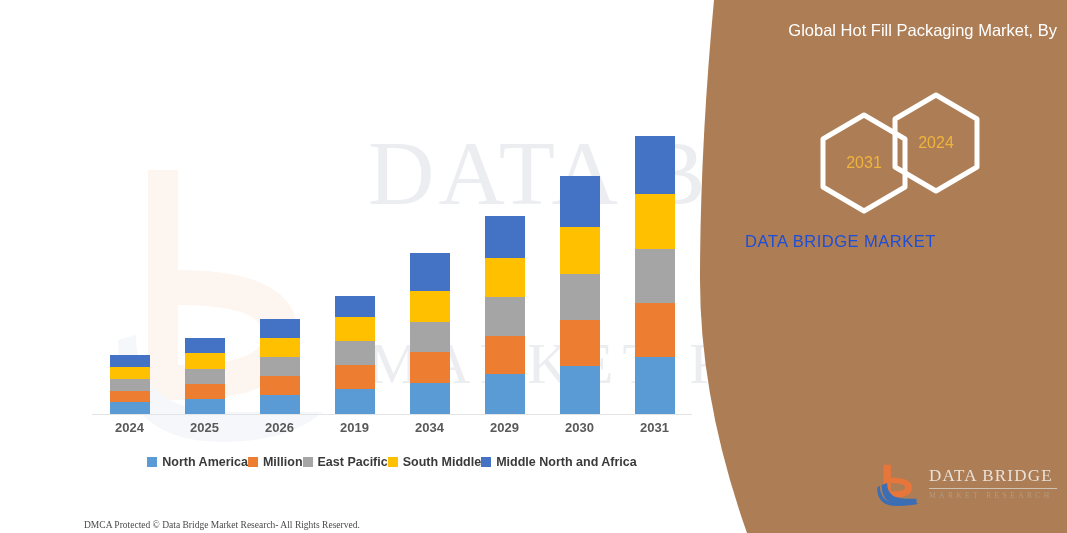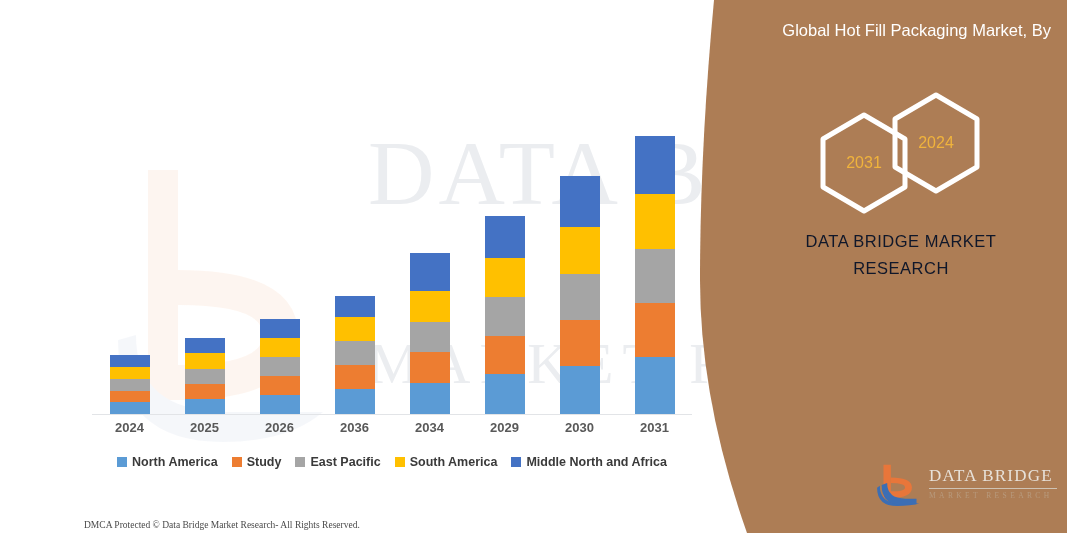--- a/index.html
+++ b/index.html
@@ -96,21 +96,20 @@
     color: #595959;
   }
 
   .legend {
     position: absolute;
     left: 92px; top: 455px;
     width: 600px;
     display: flex;
     justify-content: center;
     align-items: center;
-    gap: 14px;
     flex-wrap: nowrap;
   }
   .leg-item { display: flex; align-items: center; gap: 5px; }
   .leg-swatch { width: 10px; height: 10px; flex: none; }
   .leg-label {
     font-size: 12.5px; font-weight: bold; color: #3a3a3a;
     white-space: nowrap;
   }
 
   
@@ -136,21 +135,21 @@
     position: absolute;
     left: 0; top: 0; width: 1067px; height: 533px;
     pointer-events: none;
   }
   .right-content {
     position: absolute;
     left: 735px; top: 0; width: 332px; height: 533px;
   }
   .panel-title {
     position: absolute;
-    left: 4px; top: 18px; width: 312px;
+    left: 10px; top: 18px; width: 312px;
     text-align: right;
     color: #ffffff;
     font-size: 16.5px;
     line-height: 25px;
   }
 
   .hex-wrap {
     position: absolute;
     left: 82px; top: 95px;
     width: 200px; height: 110px;
@@ -165,22 +164,21 @@
     display: flex; align-items: center; justify-content: center;
     color: #F0B33C;
     font-size: 16px;
   }
   .hex-2031 { left: 0px; top: 16px; }
   .hex-2024 { left: 72px; top: -4px; }
 
   .brand-lines {
     position: absolute;
     left: 10px; top: 228px; width: 312px;
-    text-align: center;
-    color: #0f172a;
+    color: #1d4ed8;
     font-size: 16.5px;
     line-height: 27px;
     letter-spacing: 0.5px;
   }
 
   .logo {
     position: absolute;
     left: 142px; top: 460px;
     width: 186px; height: 48px;
   }
@@ -296,43 +294,43 @@
             <div class="seg" title="Middle East and Africa 2031: 58" style="height: 58px; background: rgb(68, 114, 196);"></div>
           </div>
         </div>
       </div>
   </div>
 
   <div class="xlabels" id="xlabels">
       <div class="xlabel">2024</div>
       <div class="xlabel">2025</div>
       <div class="xlabel">2026</div>
-      <div class="xlabel">2036</div>
+      <div class="xlabel">2019</div>
       <div class="xlabel">2034</div>
       <div class="xlabel">2029</div>
       <div class="xlabel">2030</div>
       <div class="xlabel">2031</div>
     </div>
 
   <div class="legend" id="legend">
       <div class="leg-item">
         <span class="leg-swatch" style="background: rgb(91, 155, 213);"></span>
         <span class="leg-label">North America</span>
       </div>
       <div class="leg-item">
         <span class="leg-swatch" style="background: rgb(237, 125, 49);"></span>
-        <span class="leg-label">Study</span>
+        <span class="leg-label">Million</span>
       </div>
       <div class="leg-item">
         <span class="leg-swatch" style="background: rgb(165, 165, 165);"></span>
         <span class="leg-label">East Pacific</span>
       </div>
       <div class="leg-item">
         <span class="leg-swatch" style="background: rgb(255, 192, 0);"></span>
-        <span class="leg-label">South America</span>
+        <span class="leg-label">South Middle</span>
       </div>
       <div class="leg-item">
         <span class="leg-swatch" style="background: rgb(68, 114, 196);"></span>
         <span class="leg-label">Middle North and Africa</span>
       </div>
     </div>
 
   <div class="footer">
     <div class="footer-left">DMCA Protected © Data Bridge Market Research-  All Rights Reserved.</div>
   </div>
@@ -356,21 +354,20 @@
       <div class="hex hex-2024">
         <svg viewBox="0 0 94 104">
           <polygon points="47,4 88,28 88,76 47,100 6,76 6,28" fill="none" stroke="#FFFFFF" stroke-width="5" stroke-linejoin="round"></polygon>
         </svg>
         <div class="hex-label">2024</div>
       </div>
     </div>
 
     <div class="brand-lines">
       <div>DATA BRIDGE MARKET</div>
-      <div>RESEARCH</div>
     </div>
 
     <div class="logo">
       <svg class="logo-mark" viewBox="0 0 100 96">
         <path d="M14 6 L14 78 L30 78 L30 6 Z" fill="#E8763A"></path>
         <path d="M30 34 Q76 34 76 56 Q76 78 30 78 L30 64 Q61 64 61 56 Q61 46 30 46 Z" fill="#E8763A"></path>
         <path d="M6 52 Q6 90 48 90 L92 90 Q74 96 44 96 Q0 96 0 56 Z" fill="#3C6EB4"></path>
         <path d="M22 46 Q22 80 62 80 L86 80 L86 92 L50 92 Q10 92 10 50 Z" fill="#3C6EB4"></path>
       </svg>
       <div class="logo-text">DATA BRIDGE</div>

